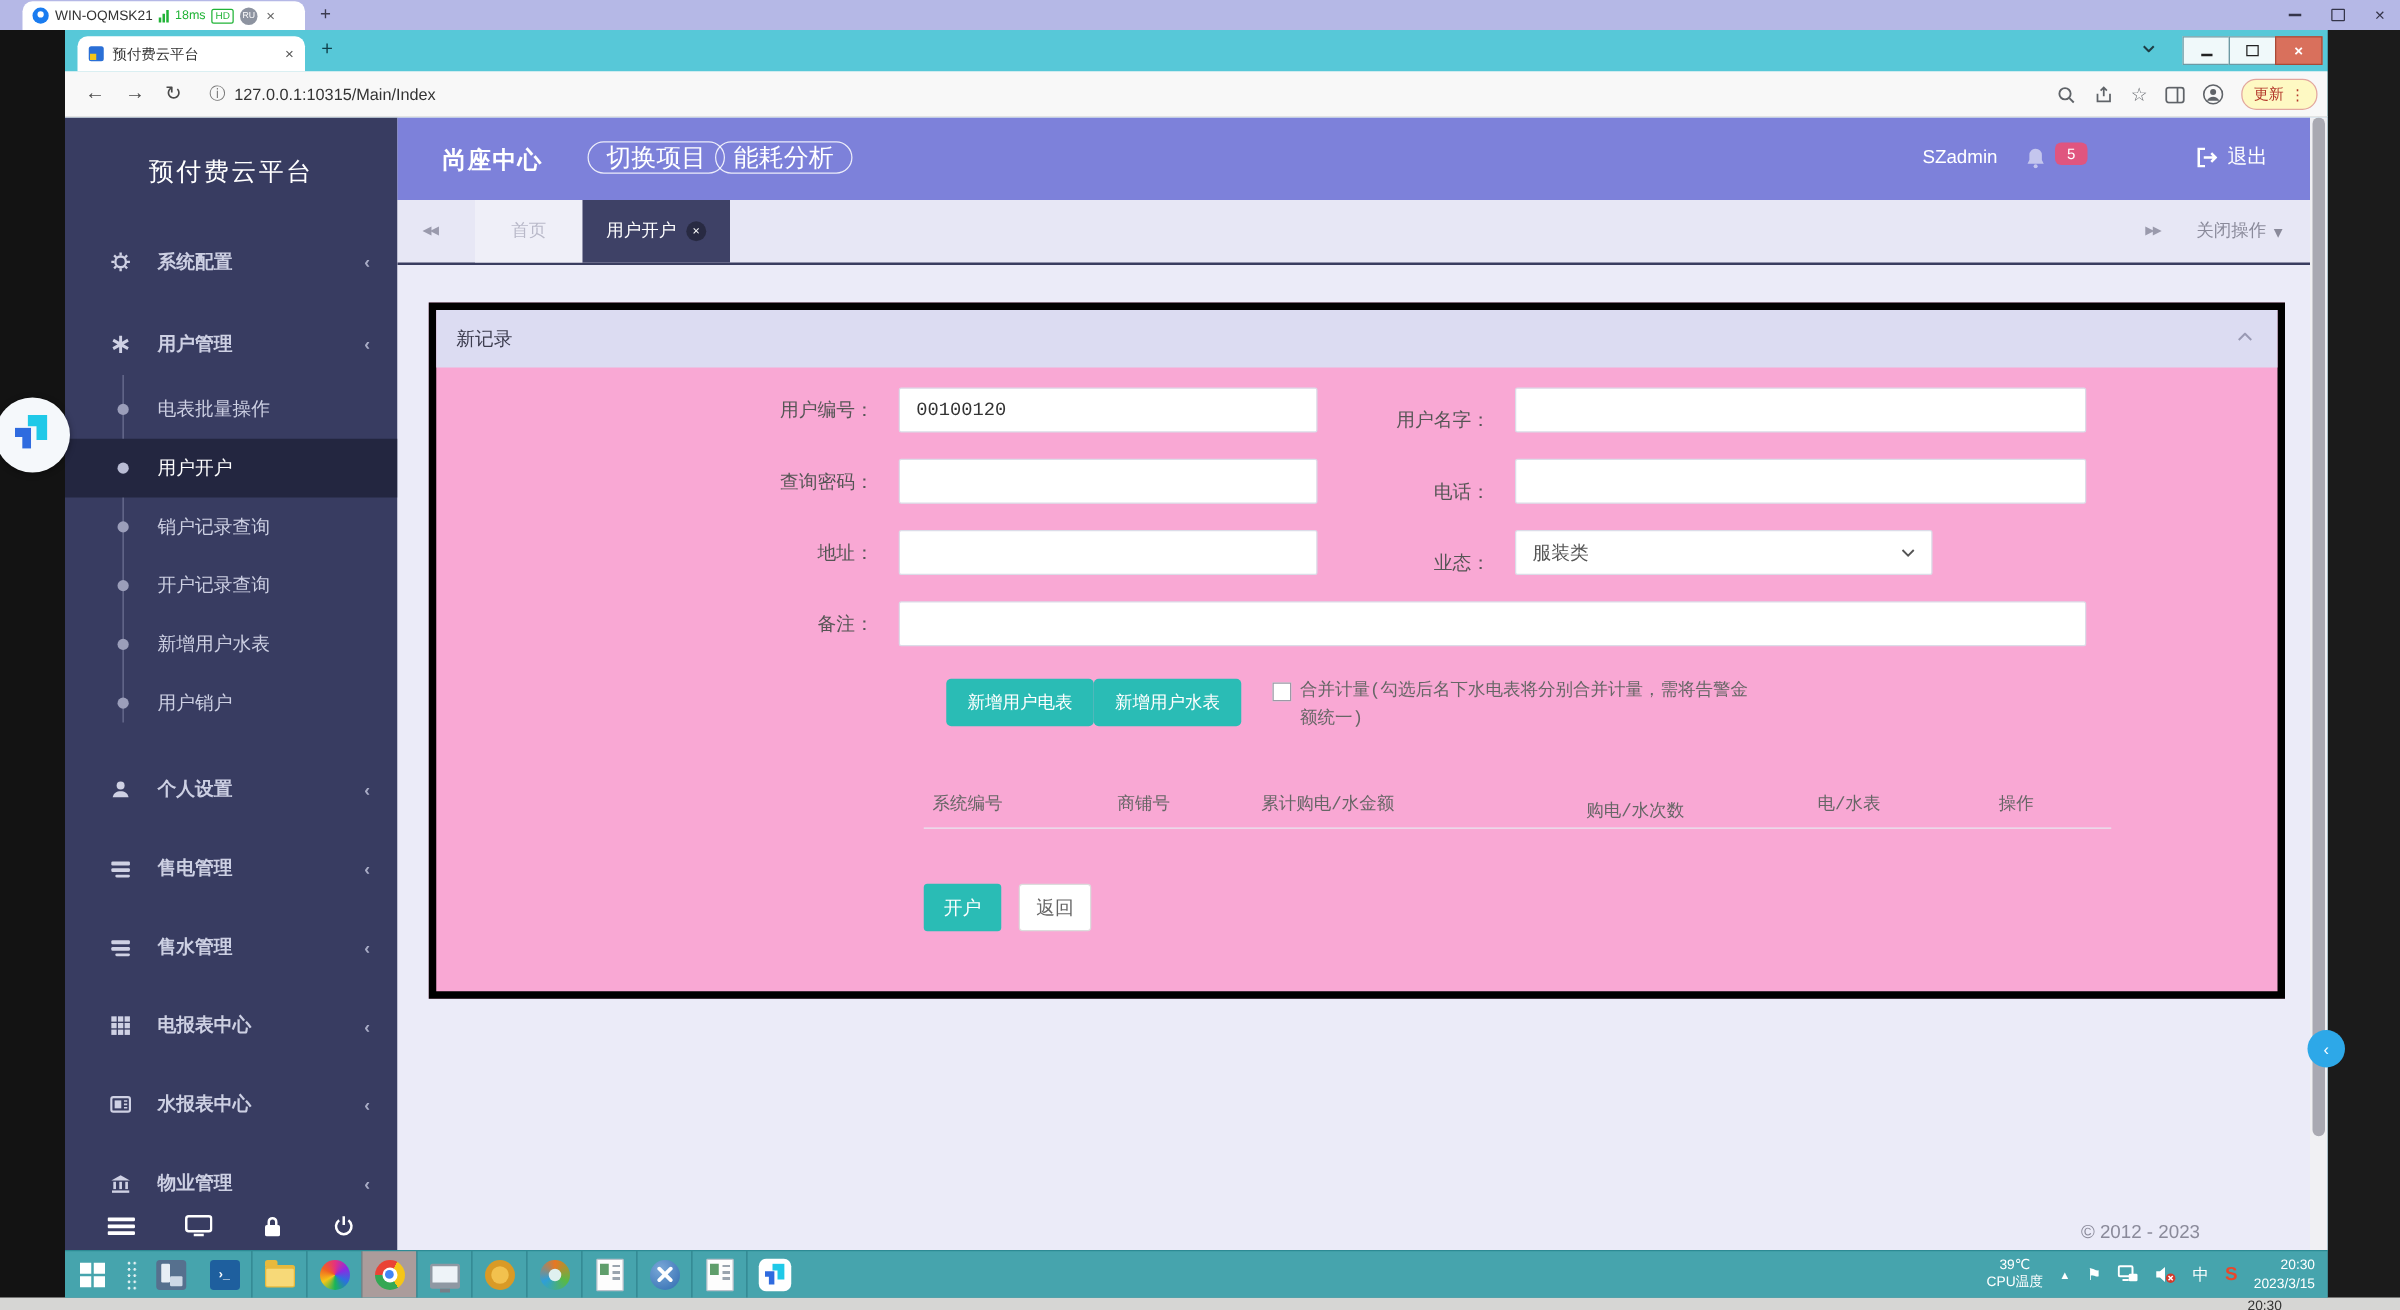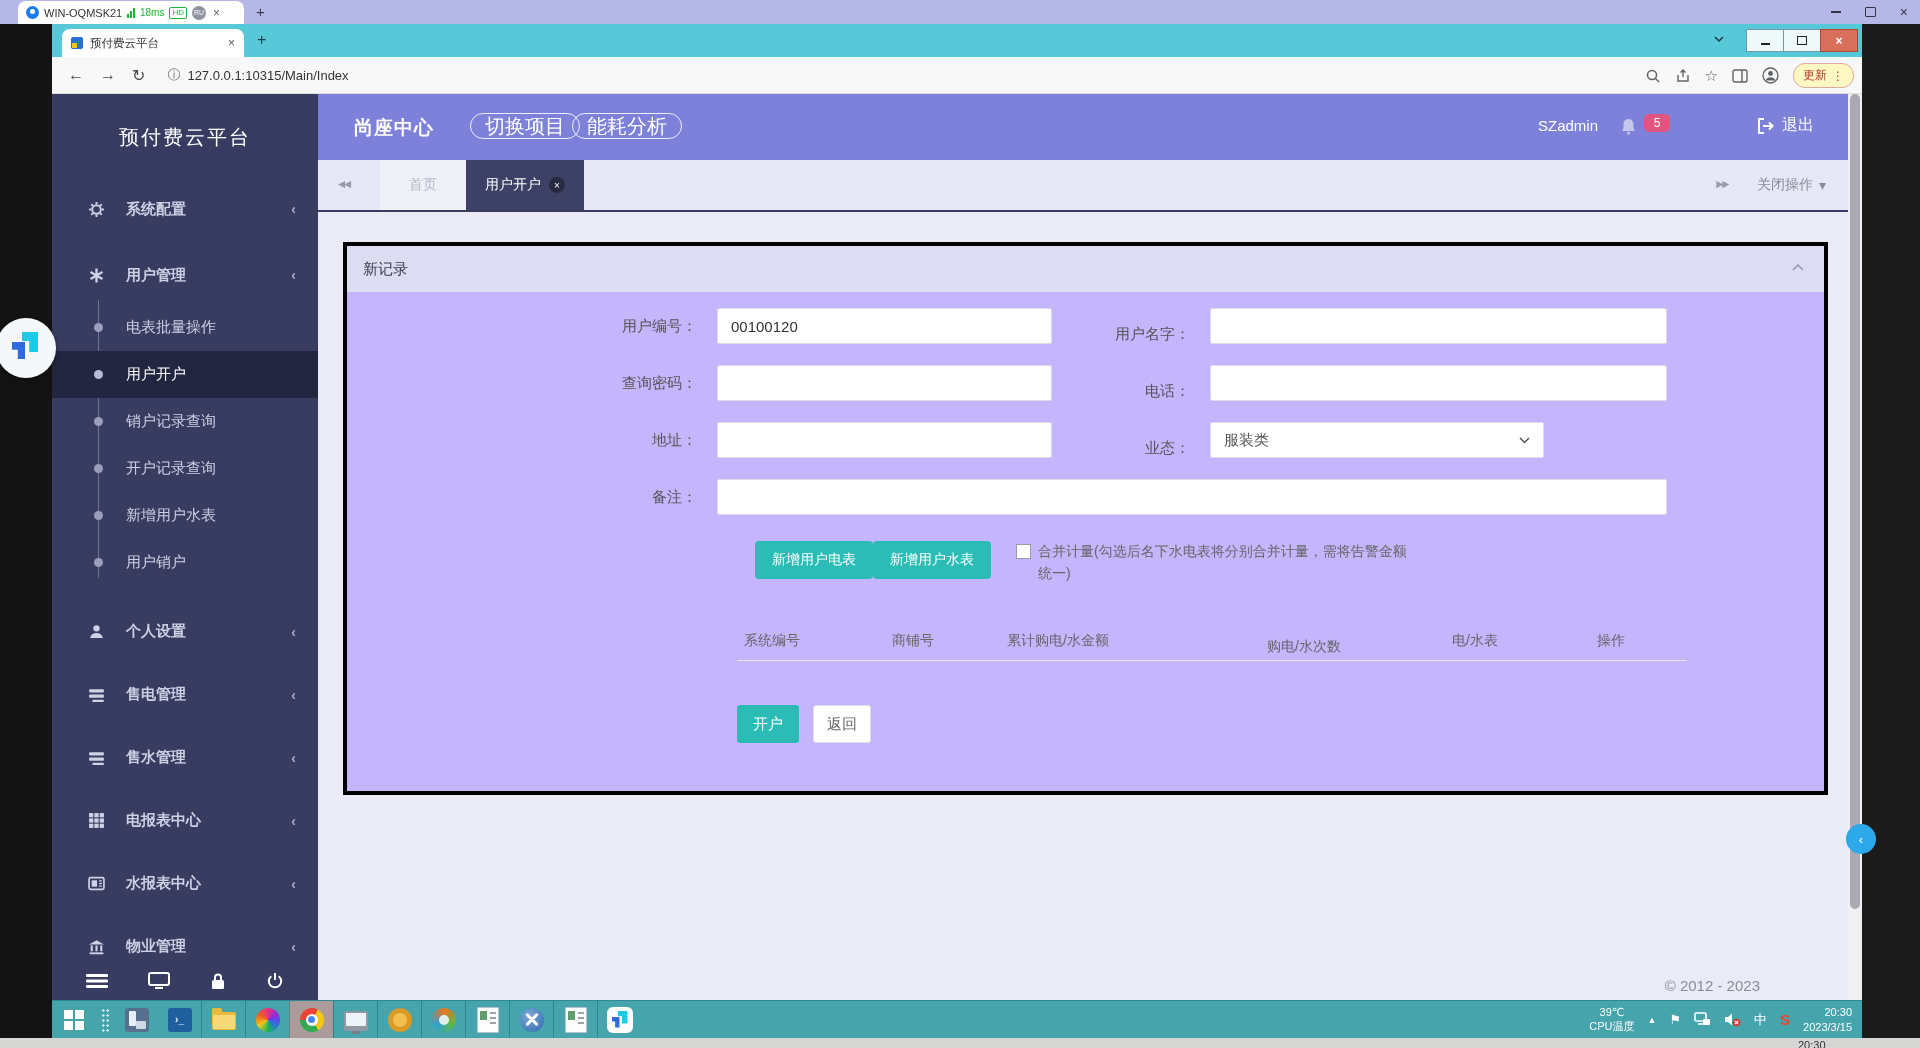--- a/index.html
+++ b/index.html
@@ -107,21 +107,21 @@
   .pt-tab{position:absolute;top:0;height:50px;display:flex;align-items:center;justify-content:center;
       gap:8px;font-size:14px;}
   .pt-home{left:62px;width:86px;color:#b9b9c9;background:#efeff8;}
   .pt-active{left:148px;width:118px;background:#3e4166;color:#fff;}
   .pt-close{width:16px;height:16px;border-radius:50%;background:rgba(0,0,0,.35);color:#fff;font-size:10px;
       display:flex;align-items:center;justify-content:center;}
   .pt-menu{position:absolute;right:22px;top:16px;font-size:14px;color:#8a8a9a;display:flex;gap:6px;align-items:center;}
 
   
   .content{position:absolute;left:266px;top:118px;right:14px;bottom:0;background:#ebebf8;}
-  .panel{position:absolute;left:25px;right:20px;top:30px;background:#c4b5fd;border:4px solid #000000;}
+  .panel{position:absolute;left:25px;right:20px;top:30px;background:#f9a8d4;border:6px solid #000000;font-family:Liberation Mono, monospace;}
   .panel-hd{height:46px;background:#dcdcf2;display:flex;align-items:center;position:relative;}
   .panel-hd span{margin-left:16px;font-size:15px;color:#3c3c4e;}
   .panel-collapse{position:absolute;right:20px;top:18px;}
   .panel-bd{padding:16px 0 48px 0;}
   .form-row{display:flex;margin-bottom:21px;align-items:center;}
   .flabel{width:370px;text-align:right;padding-right:20px;font-size:15px;color:#555;flex:none;box-sizing:border-box;}
   .flabel.mid{width:158px;margin-top:16px;}
   .finput{height:36px;border:1px solid #dcdce8;border-radius:2px;background:#fff;display:flex;
       align-items:center;padding:0 13px;font-size:15px;color:#333;box-sizing:border-box;}
   .w335{width:335px;} .w457{width:457px;} .w334{width:334px;} .w950{width:950px;}

